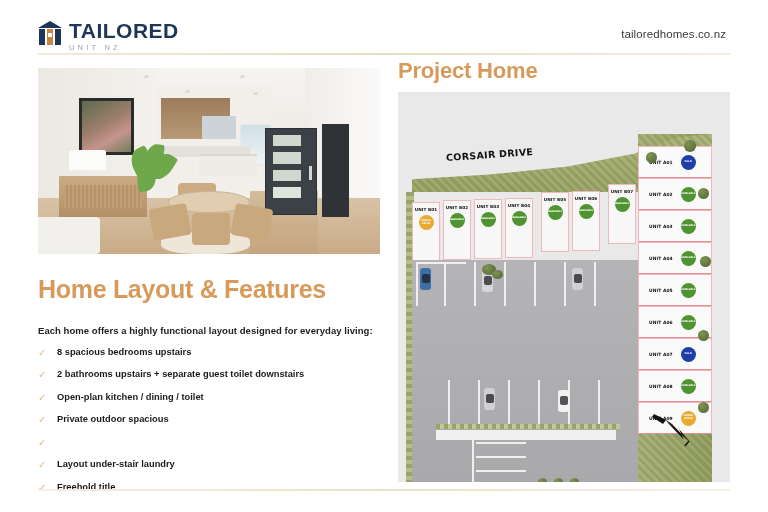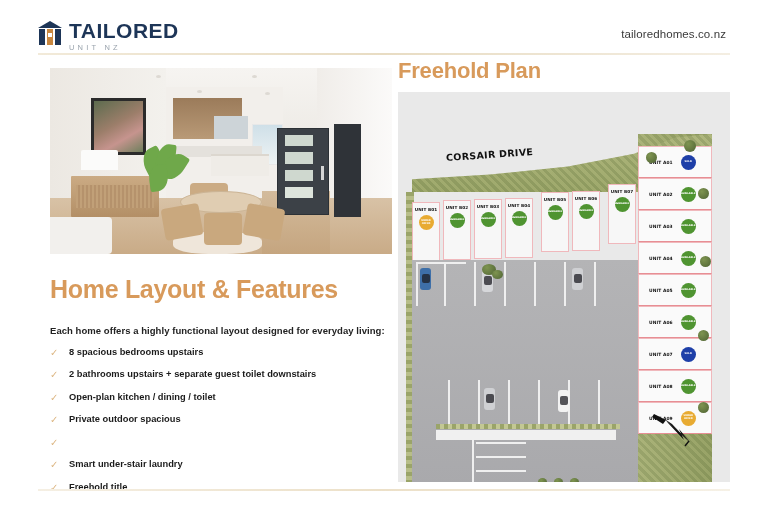--- a/index.html
+++ b/index.html
@@ -100,21 +100,21 @@
   .header-rule {
     position: absolute;
     left: 38px; top: 53px;
     width: 692px; height: 2px;
     background: linear-gradient(to right, #f2ead9, #e8dcc3, #f4eee2);
   }
 
   
   .left-col {
     position: absolute;
-    left: 50px; top: 68px;
+    left: 38px; top: 68px;
     width: 342px;
   }
 
   
   .hero {
     position: relative;
     width: 342px; height: 186px;
     overflow: hidden;
     background: #efece7;
   }
@@ -594,31 +594,31 @@
       </li>
       <li class="feature-item">
         <span class="check">✓</span>
         <span class="feature-text">Private outdoor spacious</span>
       </li>
       <li class="feature-item">
         <span class="check">✓</span>
       </li>
       <li class="feature-item">
         <span class="check">✓</span>
-        <span class="feature-text">Smart under-stair laundry</span>
+        <span class="feature-text">Layout under-stair laundry</span>
       </li>
       <li class="feature-item">
         <span class="check">✓</span>
         <span class="feature-text">Freehold title</span>
       </li>
     </ul>
   </div>
 
   <div class="right-col">
-    <div class="plan-title">Freehold Plan</div>
+    <div class="plan-title">Project Home</div>
 
     <div class="map">
 
       <div class="green-right"></div>
       <div class="green-strip green-top"></div>
       <div class="green-left-edge"></div>
 
       <div class="lot-row row-b">
         <div class="lot lot-b" style="margin-top:14px;">
           <span class="lot-label">UNIT B01</span>

